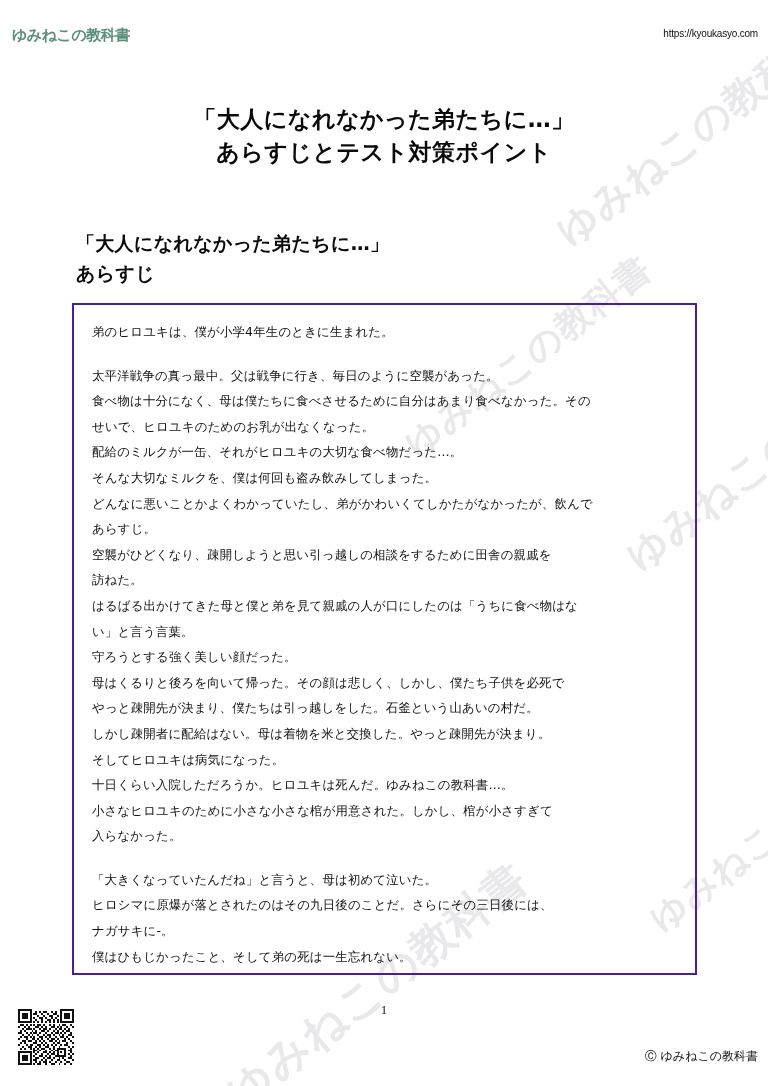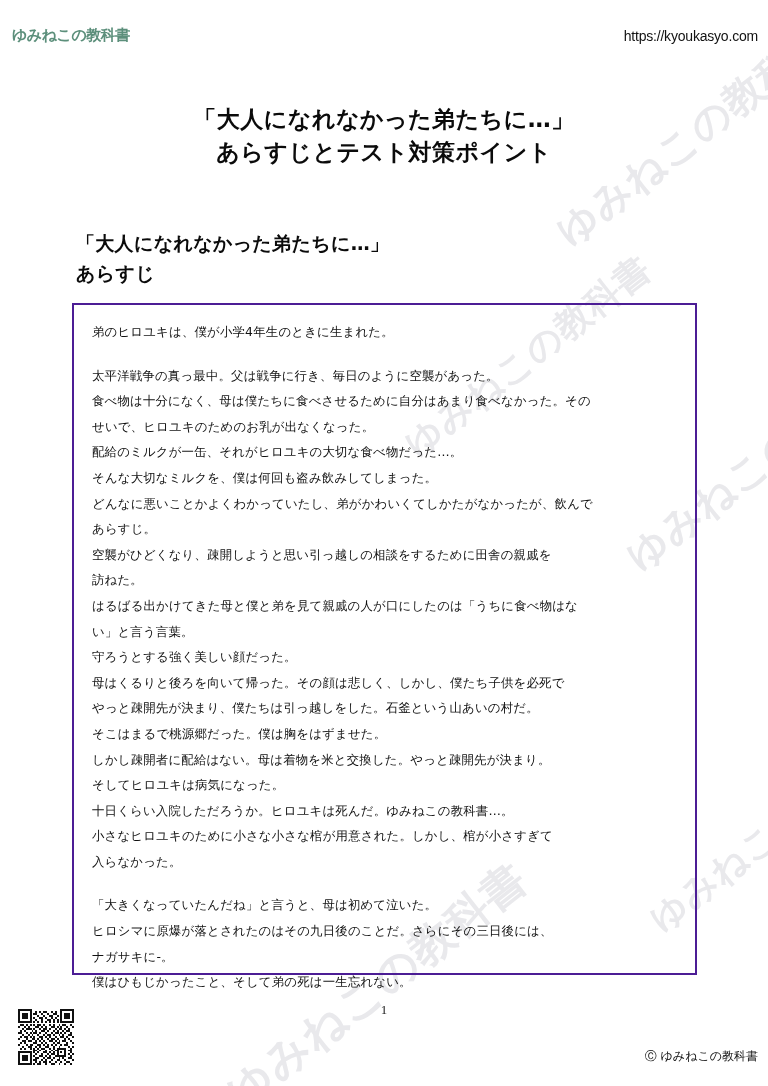--- a/index.html
+++ b/index.html
@@ -63,21 +63,21 @@
     font-weight: 700;
     font-family: "DejaVu Sans", sans-serif;
     color: #5c8f7b;
     letter-spacing: -0.5px;
     white-space: nowrap;
   }
   .site-url {
     position: absolute;
     right: 10px;
     top: 28px;
-    font-size: 14px;
+    font-size: 10px;
     font-family: "Liberation Sans", sans-serif;
     color: #111111;
     letter-spacing: -0.2px;
     white-space: nowrap;
   }
 
   
   .doc-title {
     position: absolute;
     left: 0;
@@ -218,21 +218,20 @@
         <span class="ln">そんな大切なミルクを、僕は何回も盗み飲みしてしまった。</span>
         <span class="ln">どんなに悪いことかよくわかっていたし、弟がかわいくてしかたがなかったが、飲んで</span>
         <span class="ln">あらすじ。</span>
         <span class="ln">空襲がひどくなり、疎開しようと思い引っ越しの相談をするために田舎の親戚を</span>
         <span class="ln">訪ねた。</span>
         <span class="ln">はるばる出かけてきた母と僕と弟を見て親戚の人が口にしたのは「うちに食べ物はな</span>
         <span class="ln">い」と言う言葉。</span>
         <span class="ln">守ろうとする強く美しい顔だった。</span>
         <span class="ln">母はくるりと後ろを向いて帰った。その顔は悲しく、しかし、僕たち子供を必死で</span>
         <span class="ln">やっと疎開先が決まり、僕たちは引っ越しをした。石釜という山あいの村だ。</span>
-        <span class="ln">そこはまるで桃源郷だった。僕は胸をはずませた。</span>
         <span class="ln">しかし疎開者に配給はない。母は着物を米と交換した。やっと疎開先が決まり。</span>
         <span class="ln">そしてヒロユキは病気になった。</span>
         <span class="ln">十日くらい入院しただろうか。ヒロユキは死んだ。ゆみねこの教科書…。</span>
         <span class="ln">小さなヒロユキのために小さな小さな棺が用意された。しかし、棺が小さすぎて</span>
         <span class="ln">入らなかった。</span>
       </div>
 
       <div class="para">
         <span class="ln">「大きくなっていたんだね」と言うと、母は初めて泣いた。</span>
         <span class="ln">ヒロシマに原爆が落とされたのはその九日後のことだ。さらにその三日後には、</span>

